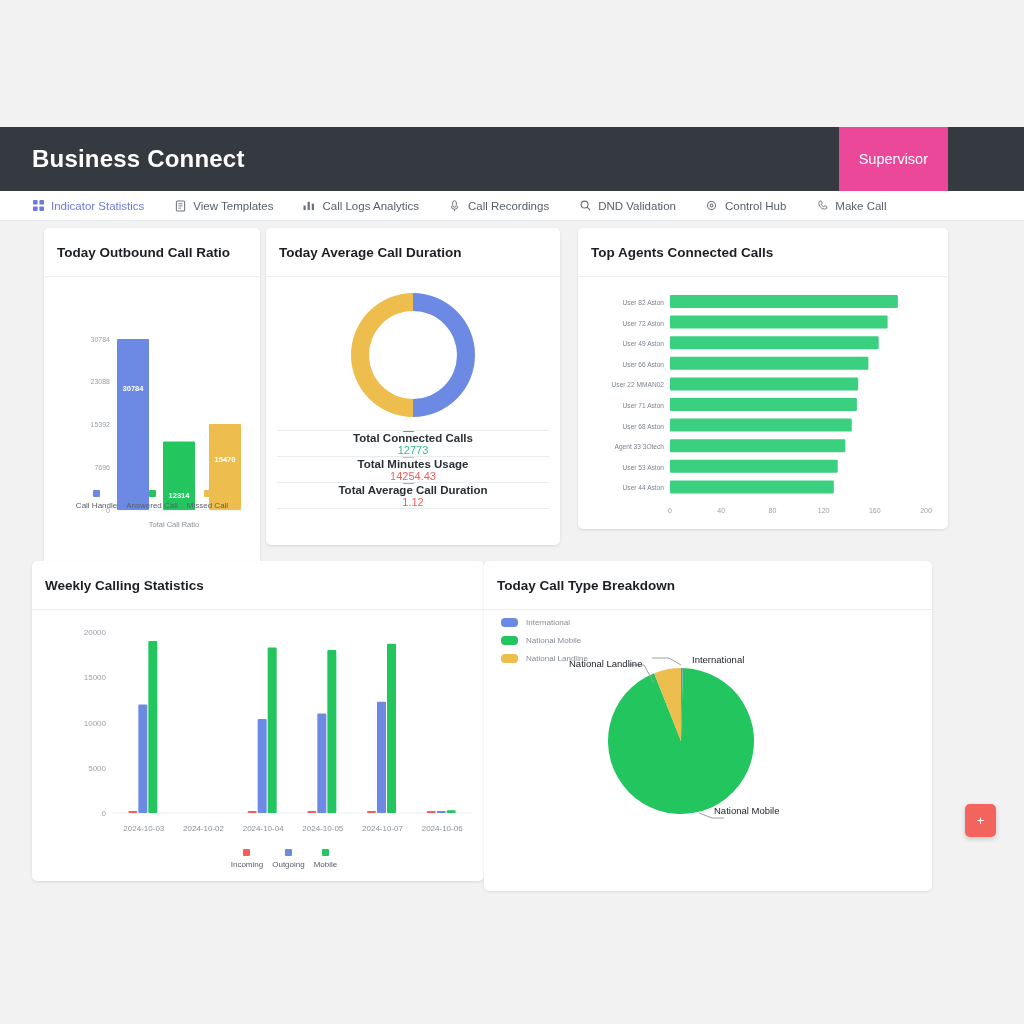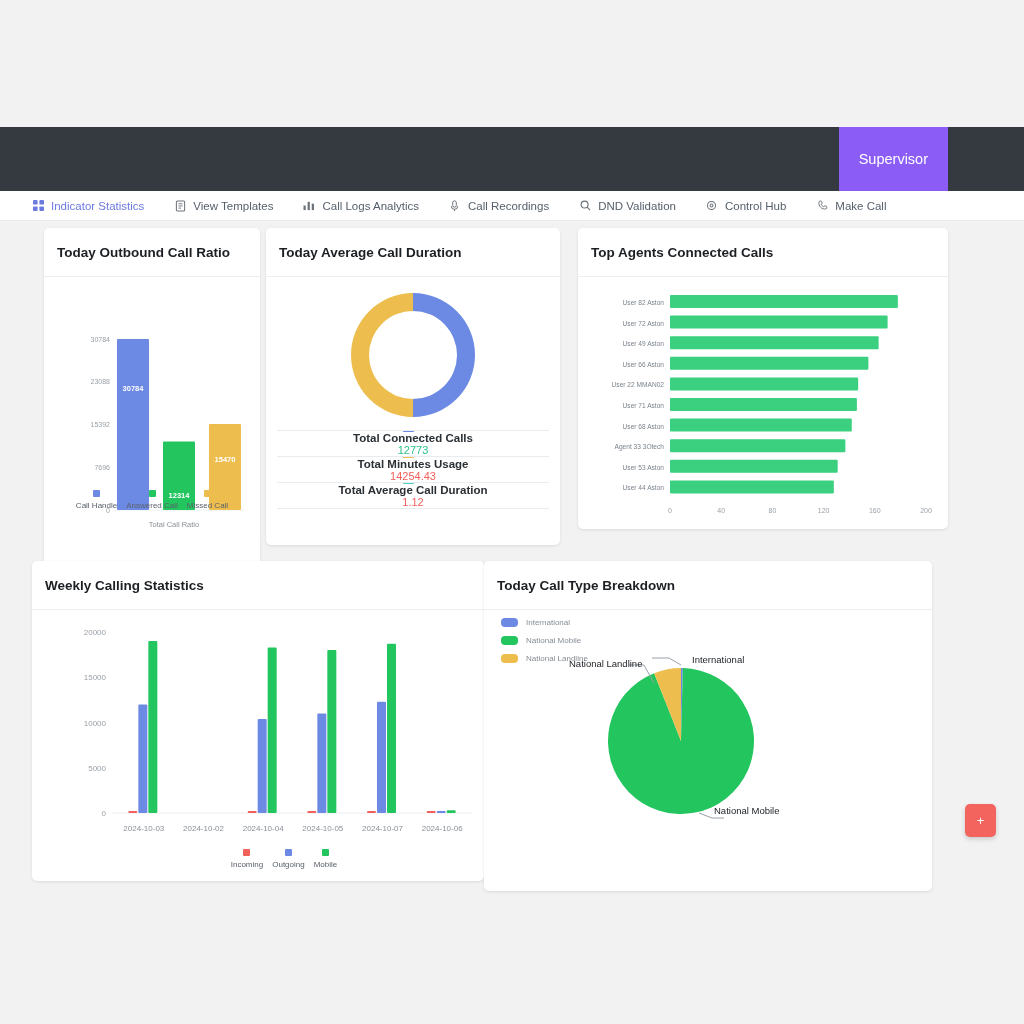--- a/index.html
+++ b/index.html
@@ -16,21 +16,21 @@
     position: absolute; left: 0; top: 127px; width: 1024px; height: 64px;
     background: #343a40; display: flex; align-items: center;
   }
   .brand {
     margin-left: 32px; color: #ffffff; font-size: 24px; font-weight: bold;
     letter-spacing: .2px;
   }
   .user-chip {
     position: absolute; right: 76px; top: 0; height: 64px;
     display: flex; align-items: center; padding: 0 20px;
-    background: #8b5cf6; color: #ffffff; font-size: 14.5px;
+    background: #ec4899; color: #ffffff; font-size: 14.5px;
   }
 
   
   .navbar {
     position: absolute; left: 0; top: 191px; width: 1024px; height: 30px;
     background: #ffffff; display: flex; align-items: center;
     border-bottom: 1px solid #e9ecef;
   }
   .nav-item {
     display: flex; align-items: center; gap: 7px;
@@ -92,20 +92,21 @@
     align-items: center; justify-content: center; color: #fff; font-size: 13px;
     box-shadow: 0 2px 5px rgba(0,0,0,.18);
   }
 </style>
 </head>
 <body>
 
 <div class="page">
 
   <div class="topbar">
+    <div class="brand">Business Connect</div>
     <div class="user-chip">
       <span>Supervisor</span>
     </div>
   </div>
 
   <div class="navbar">
 
     <div class="nav-item active">
       <span class="nav-ico">
         <svg width="11" height="11" viewBox="0 0 12 12">

